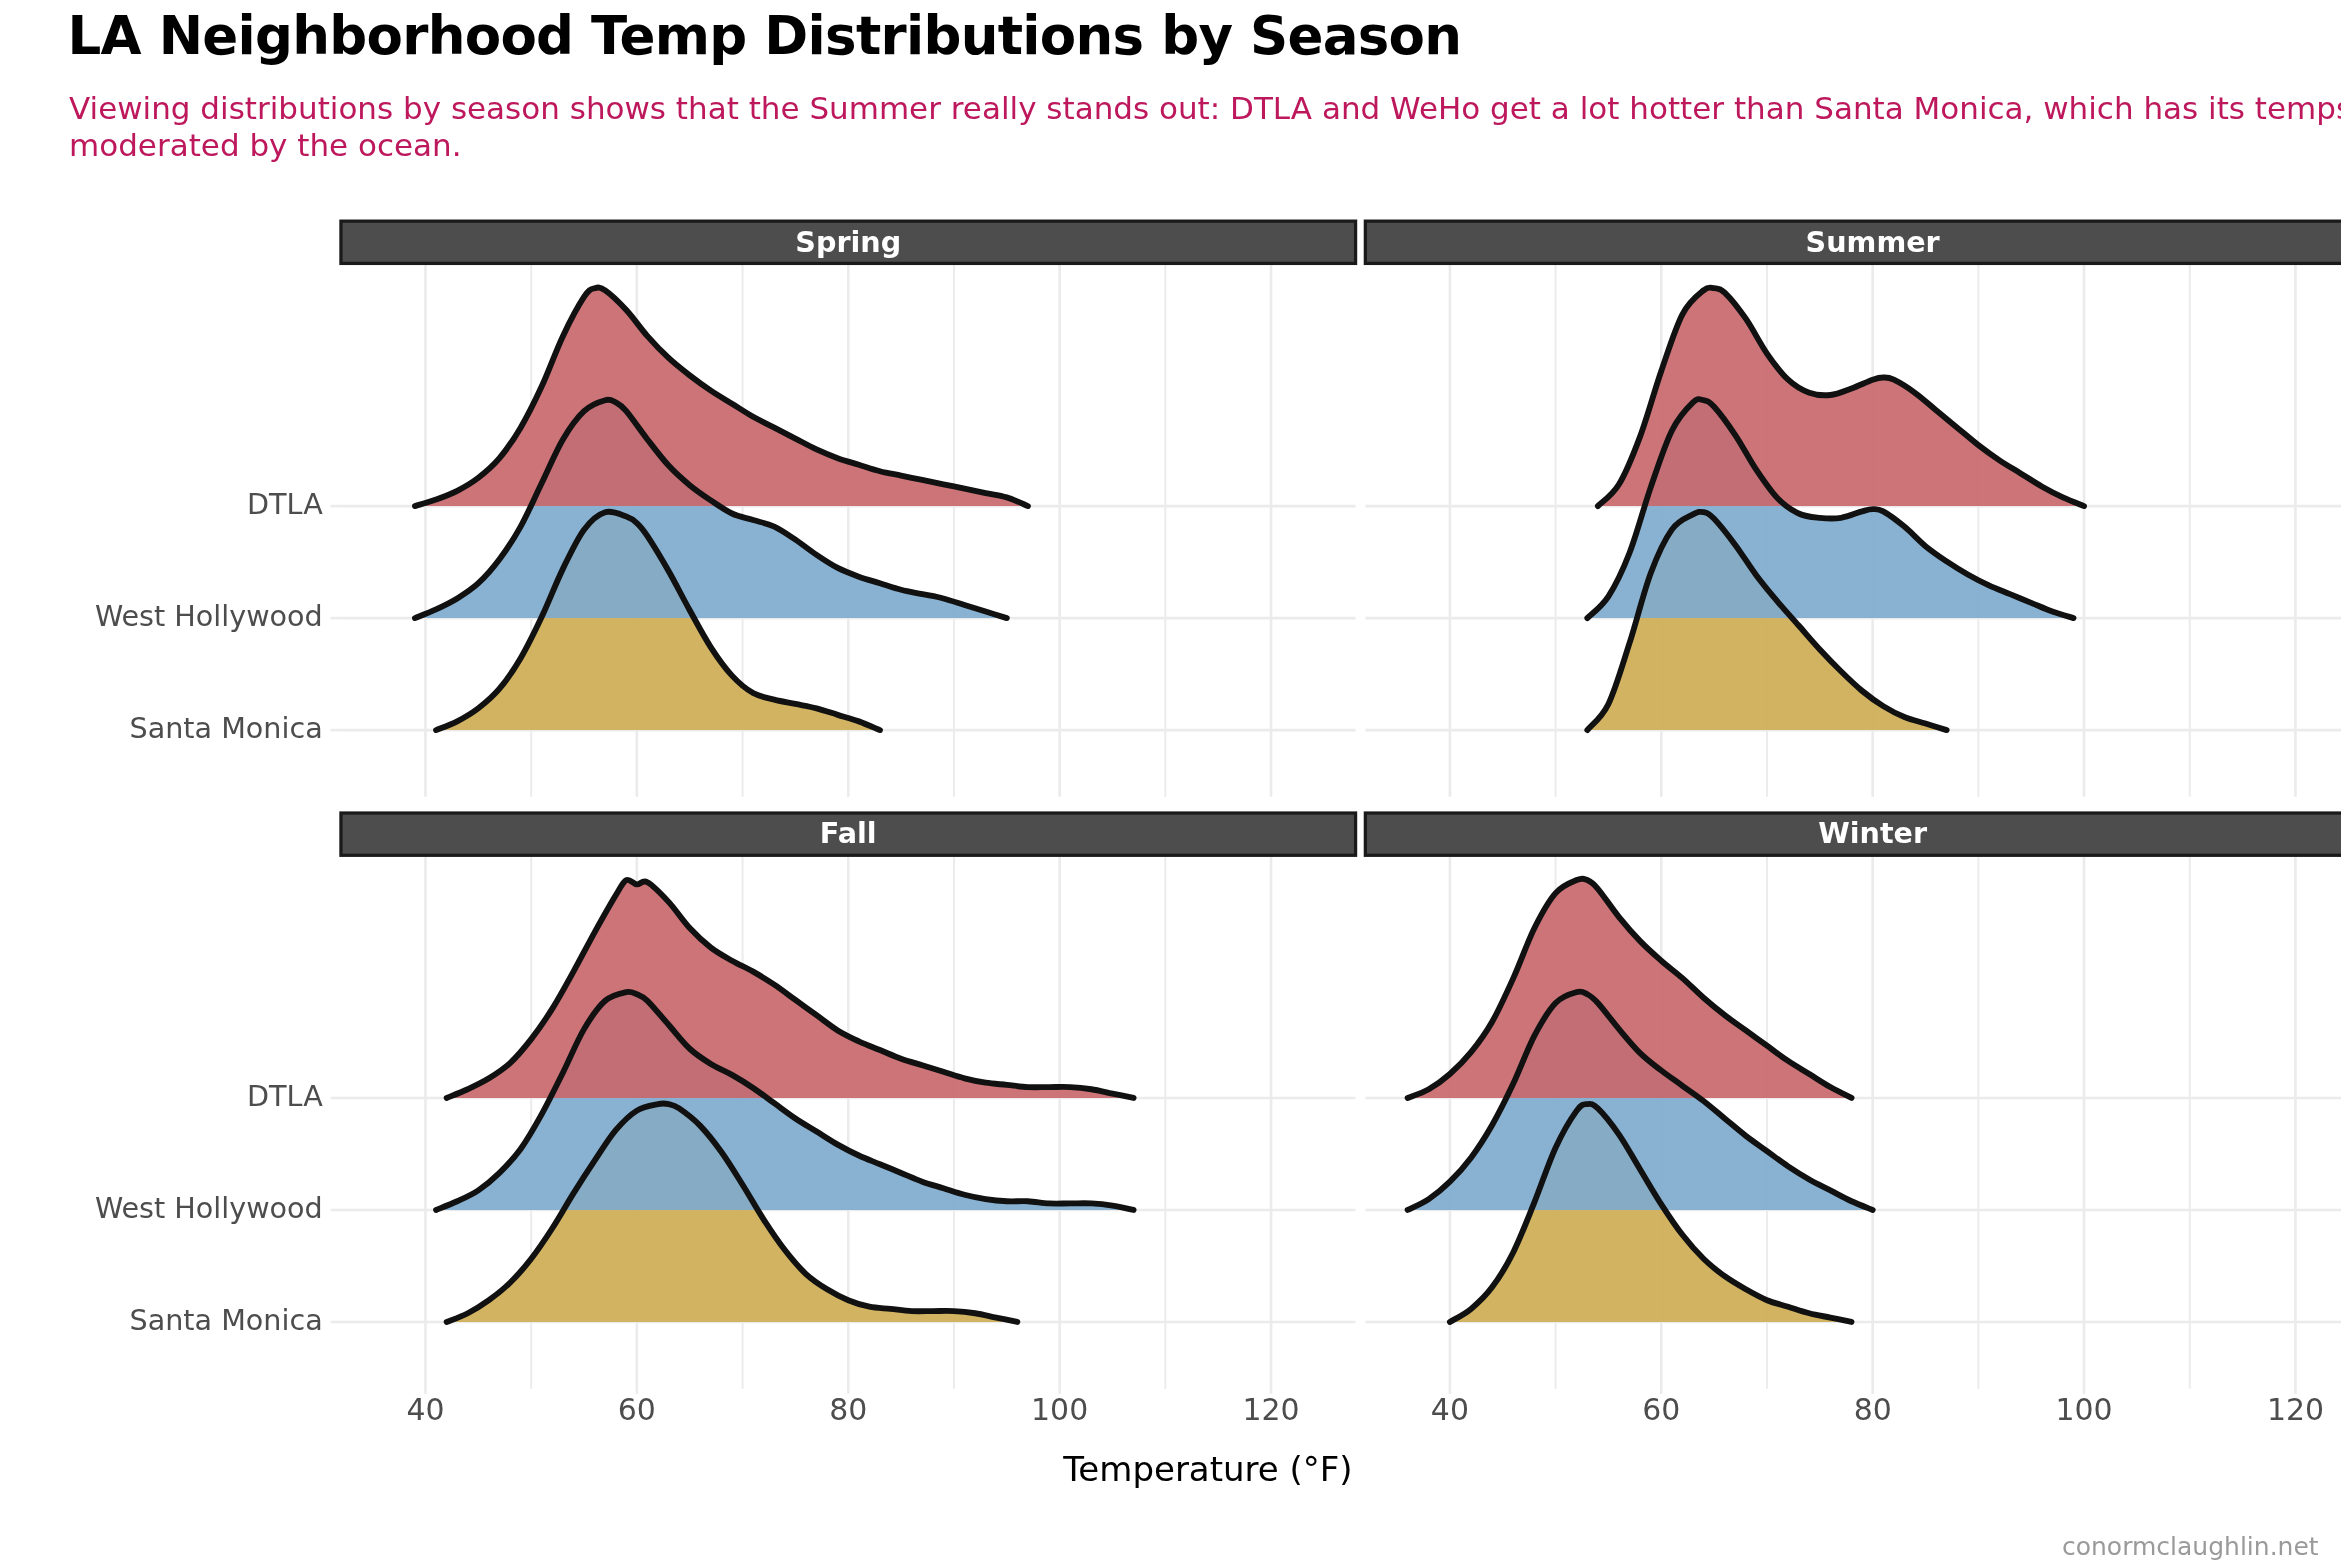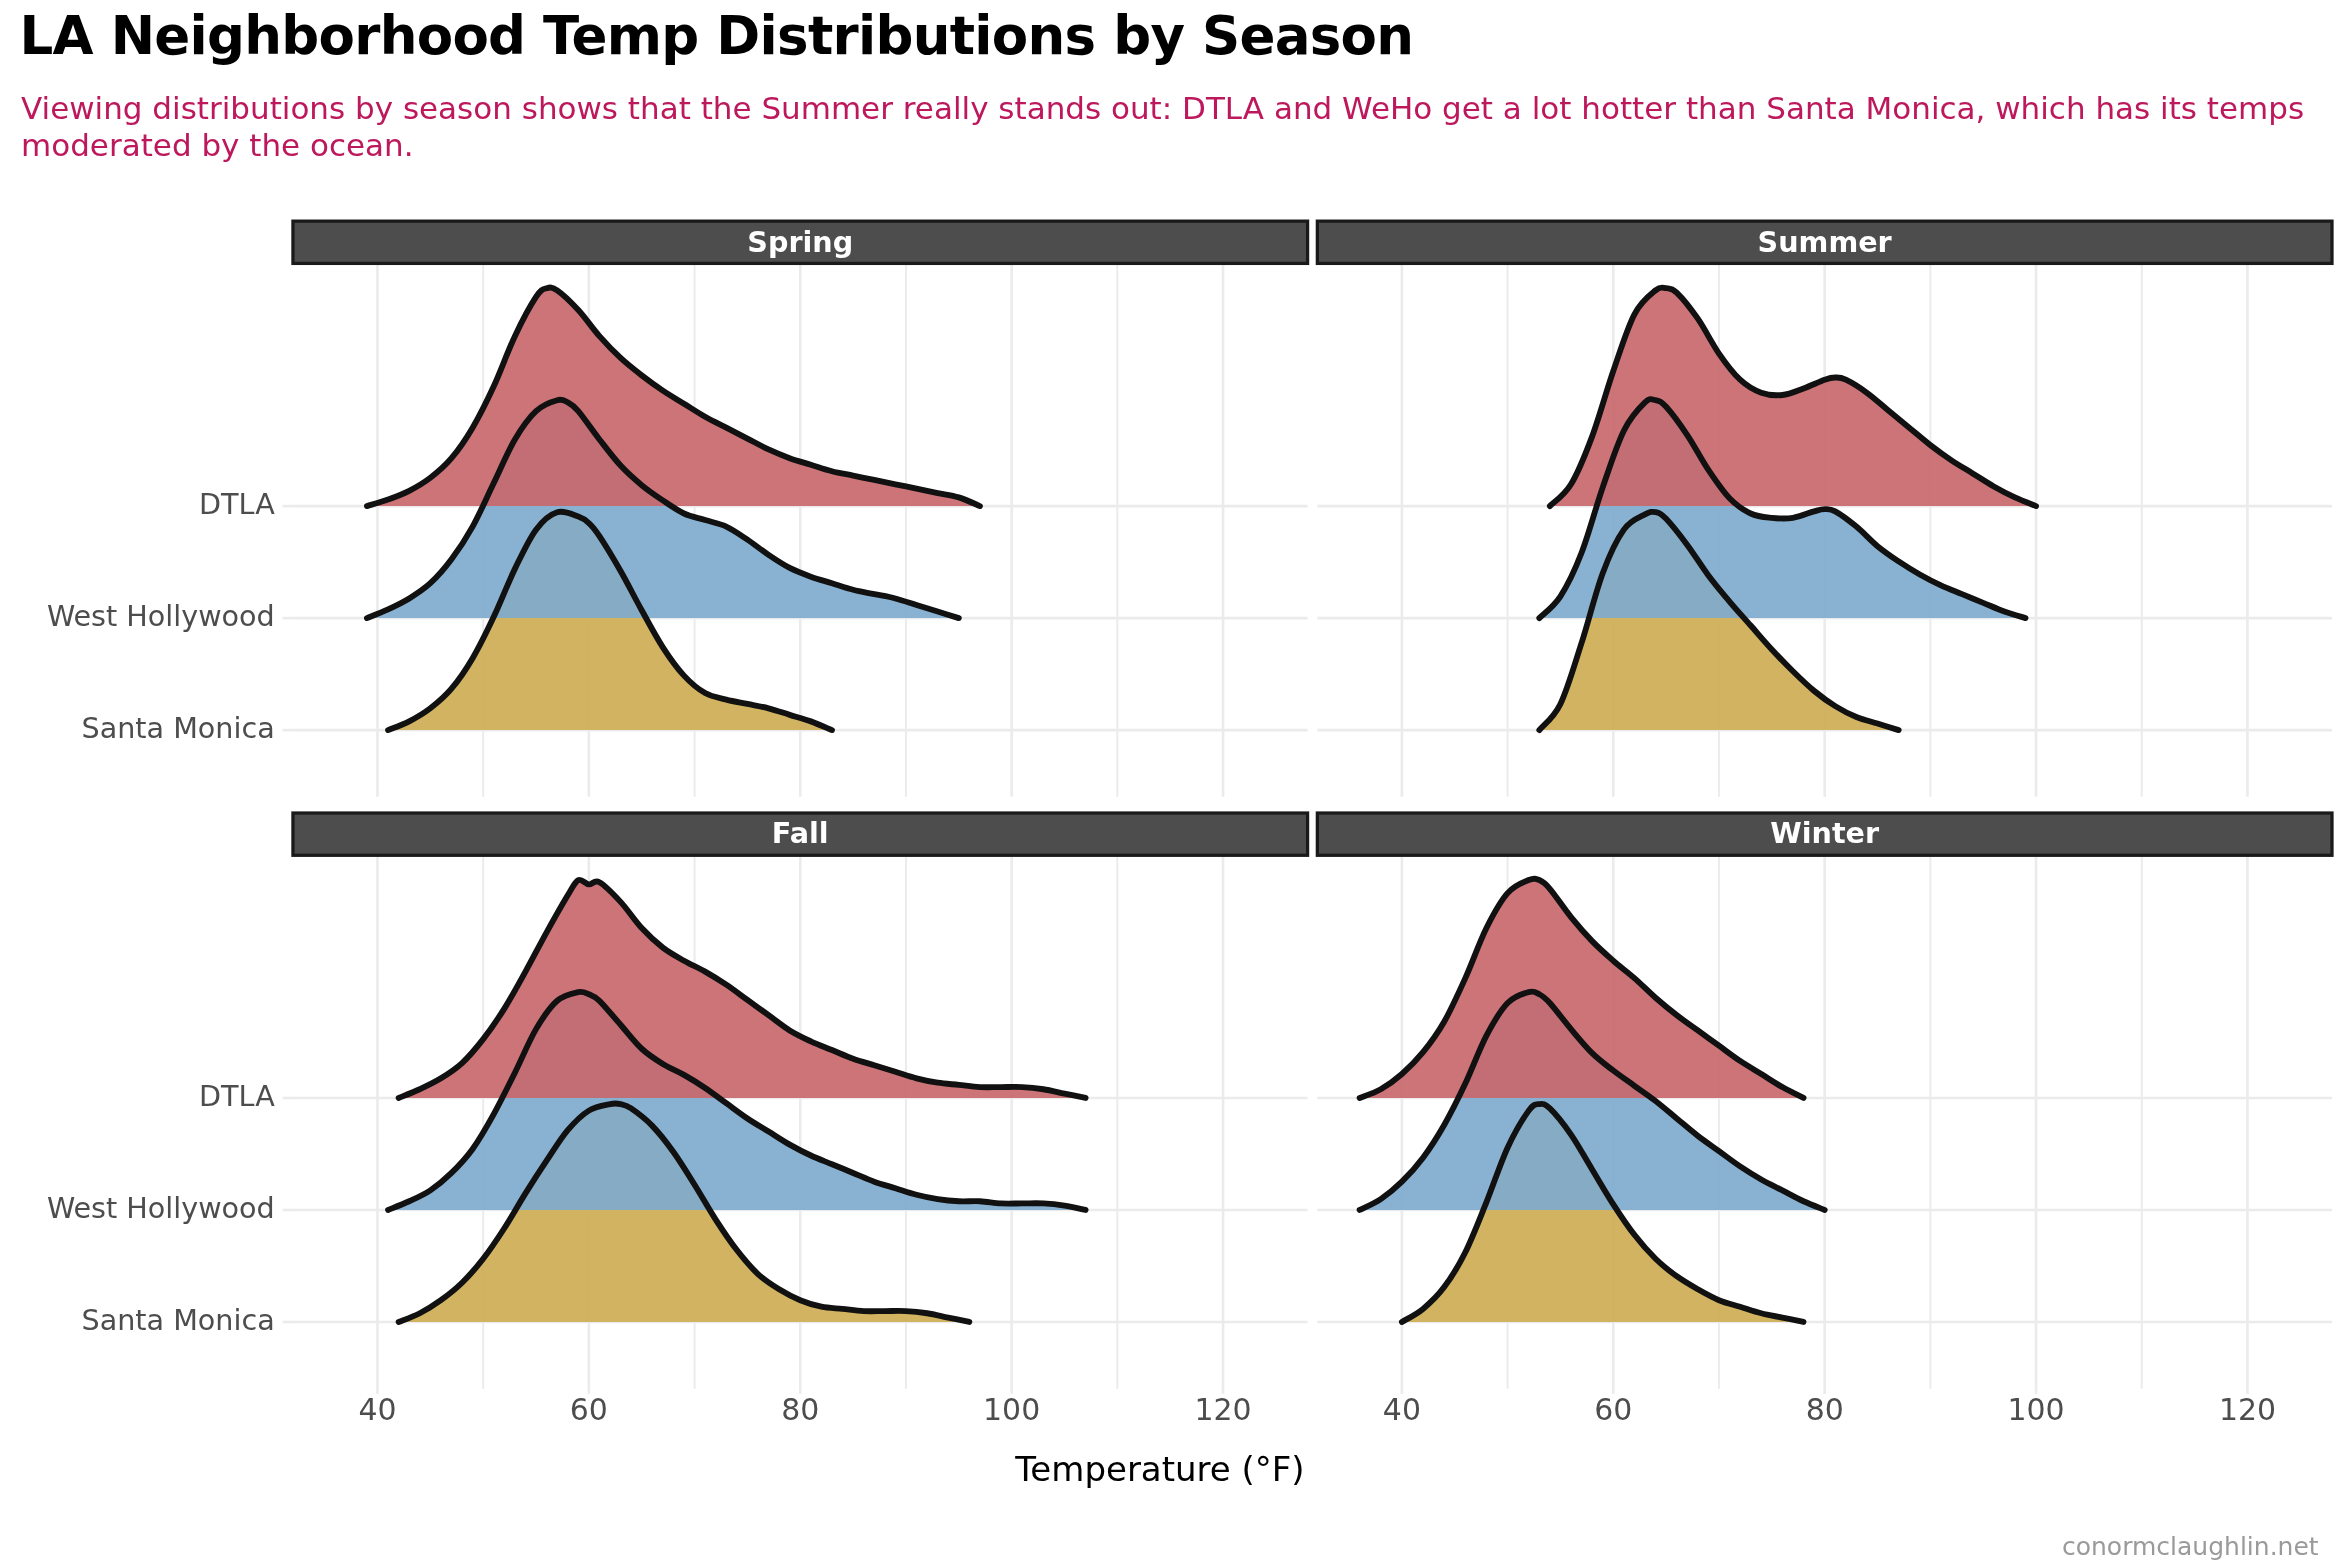--- a/index.html
+++ b/index.html
@@ -11,20 +11,21 @@
     width: 2342px;
     height: 1561px;
     font-family: "DejaVu Sans", sans-serif;
     overflow: hidden;
     position: relative;
   }
   #root {
     position: absolute;
     inset: 0;
     background: #ffffff;
+    margin-left: 48px;
   }
   .title {
     position: absolute;
     left: 19.5px;
     top: 5.2px;
     font-size: 53px;
     font-weight: 700;
     color: #000000;
     letter-spacing: -0.7px;
     white-space: nowrap;

